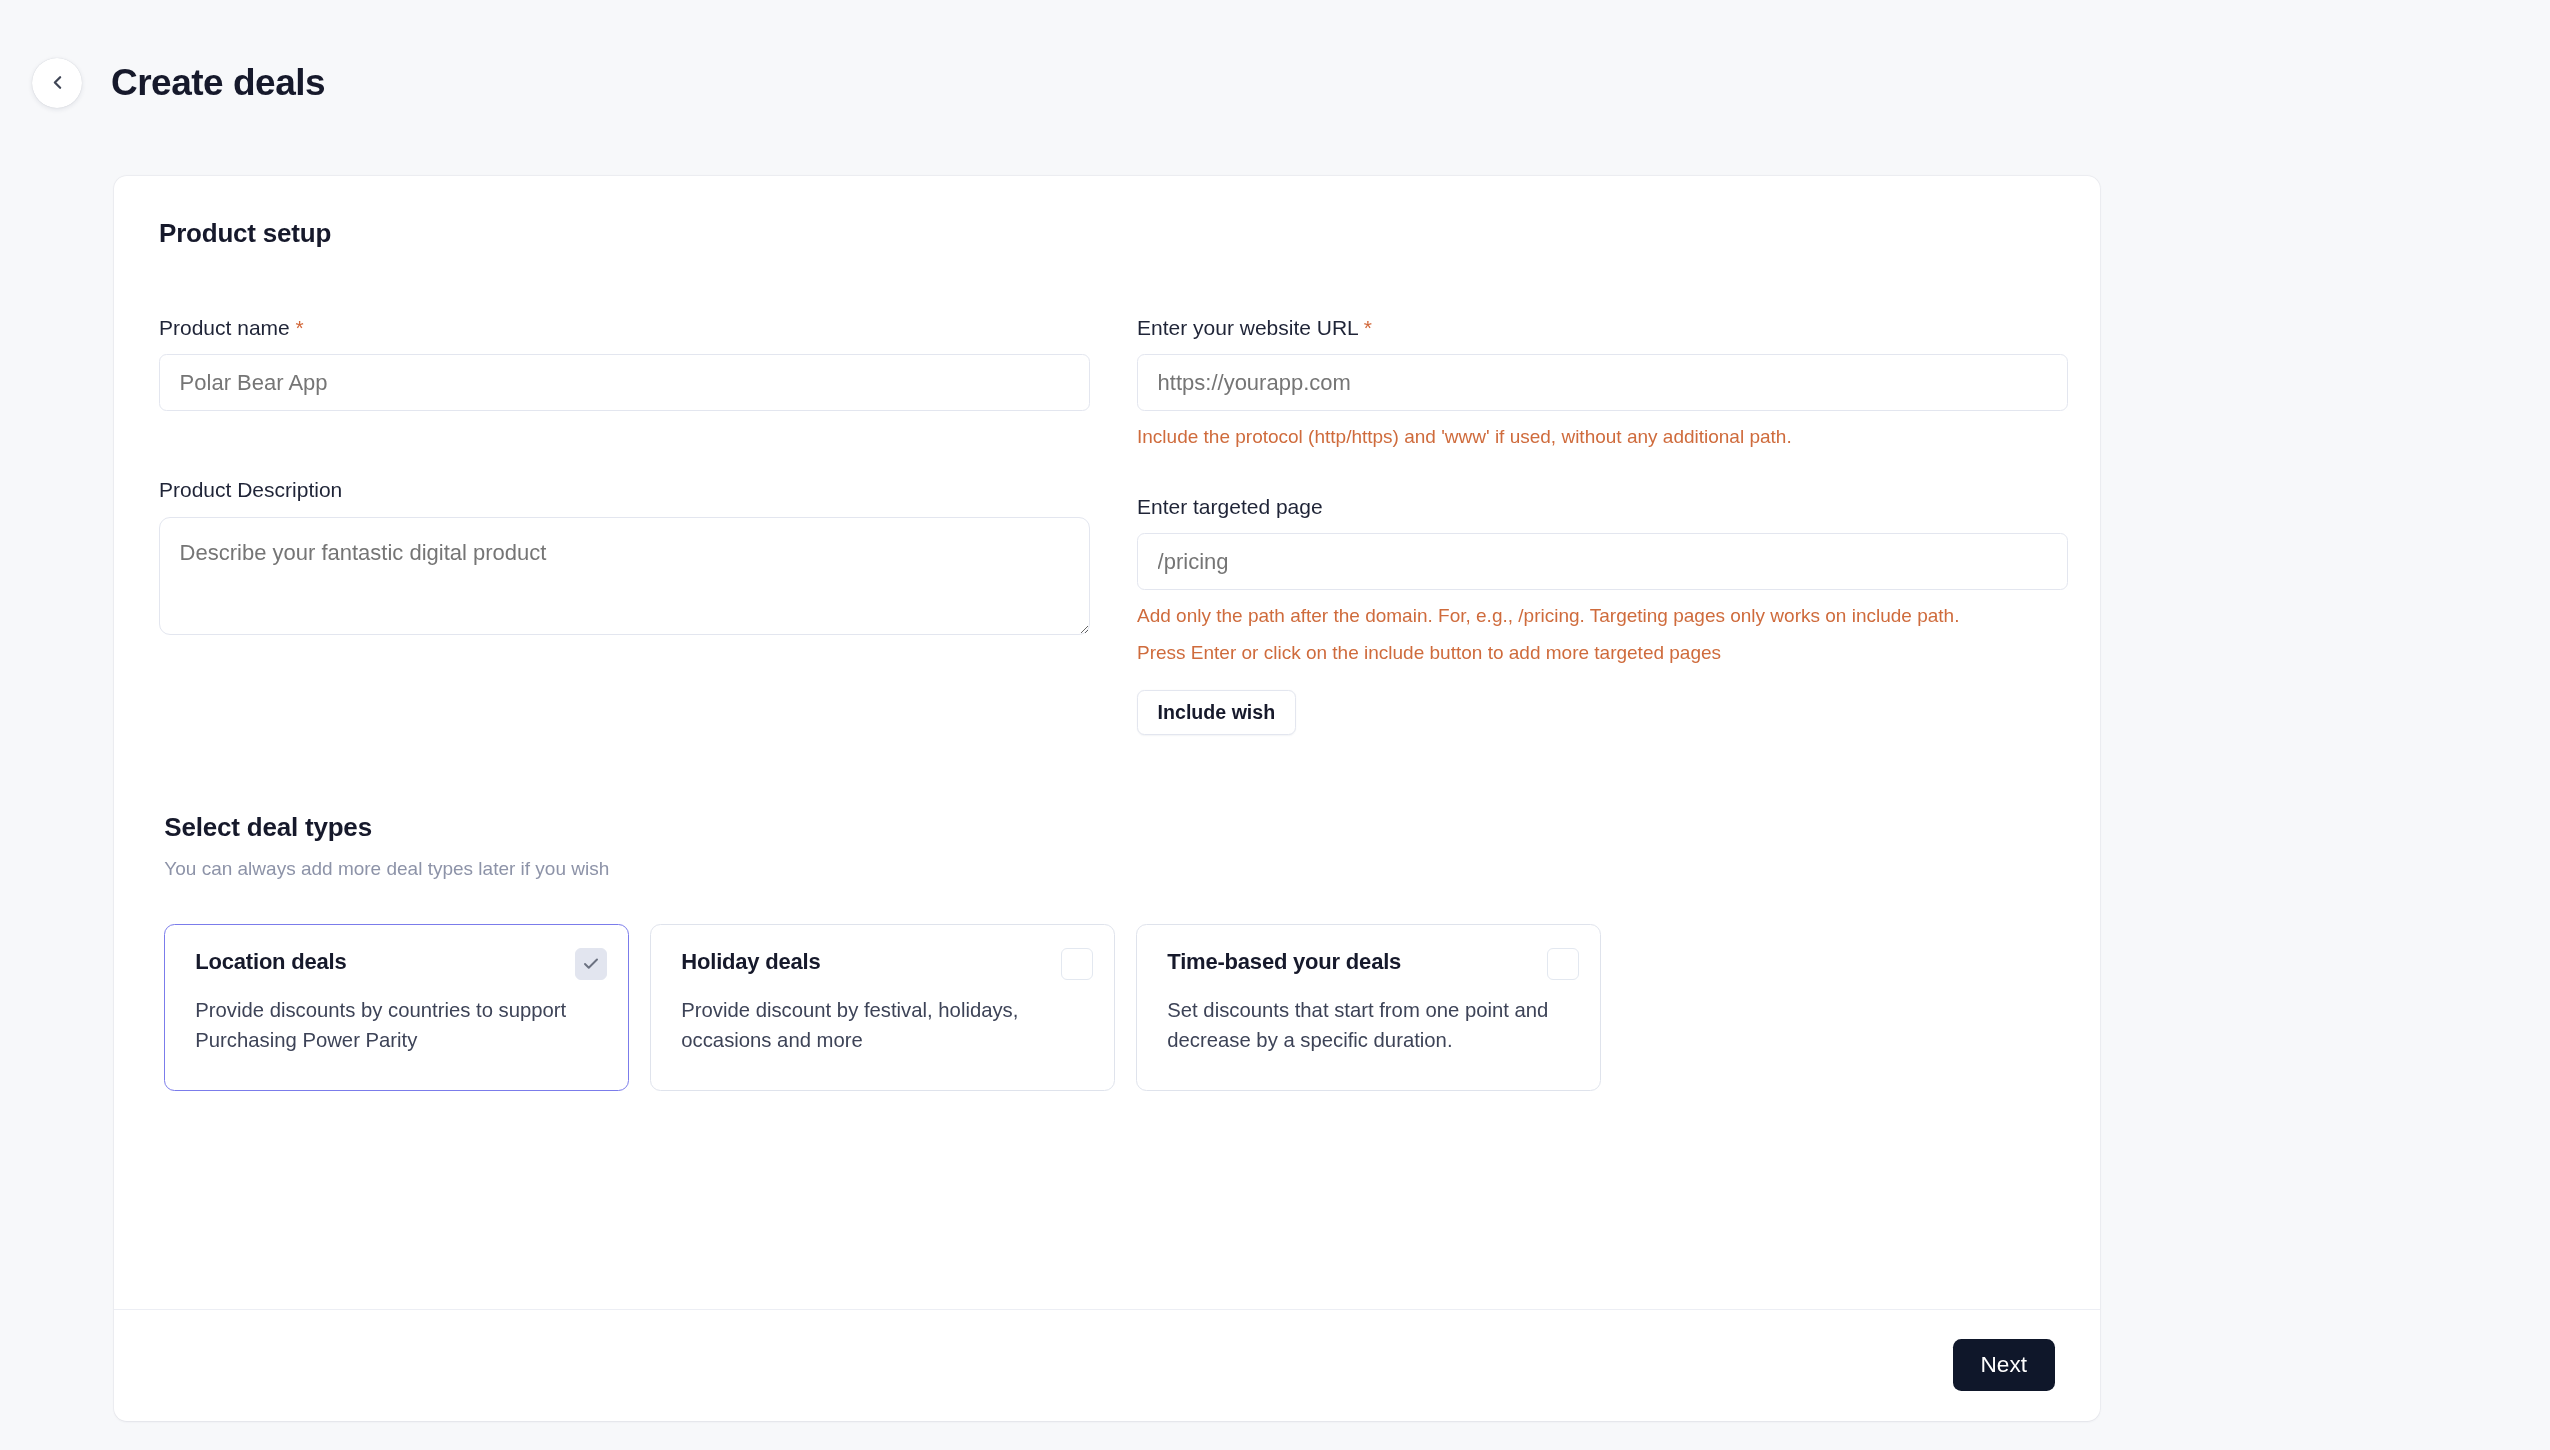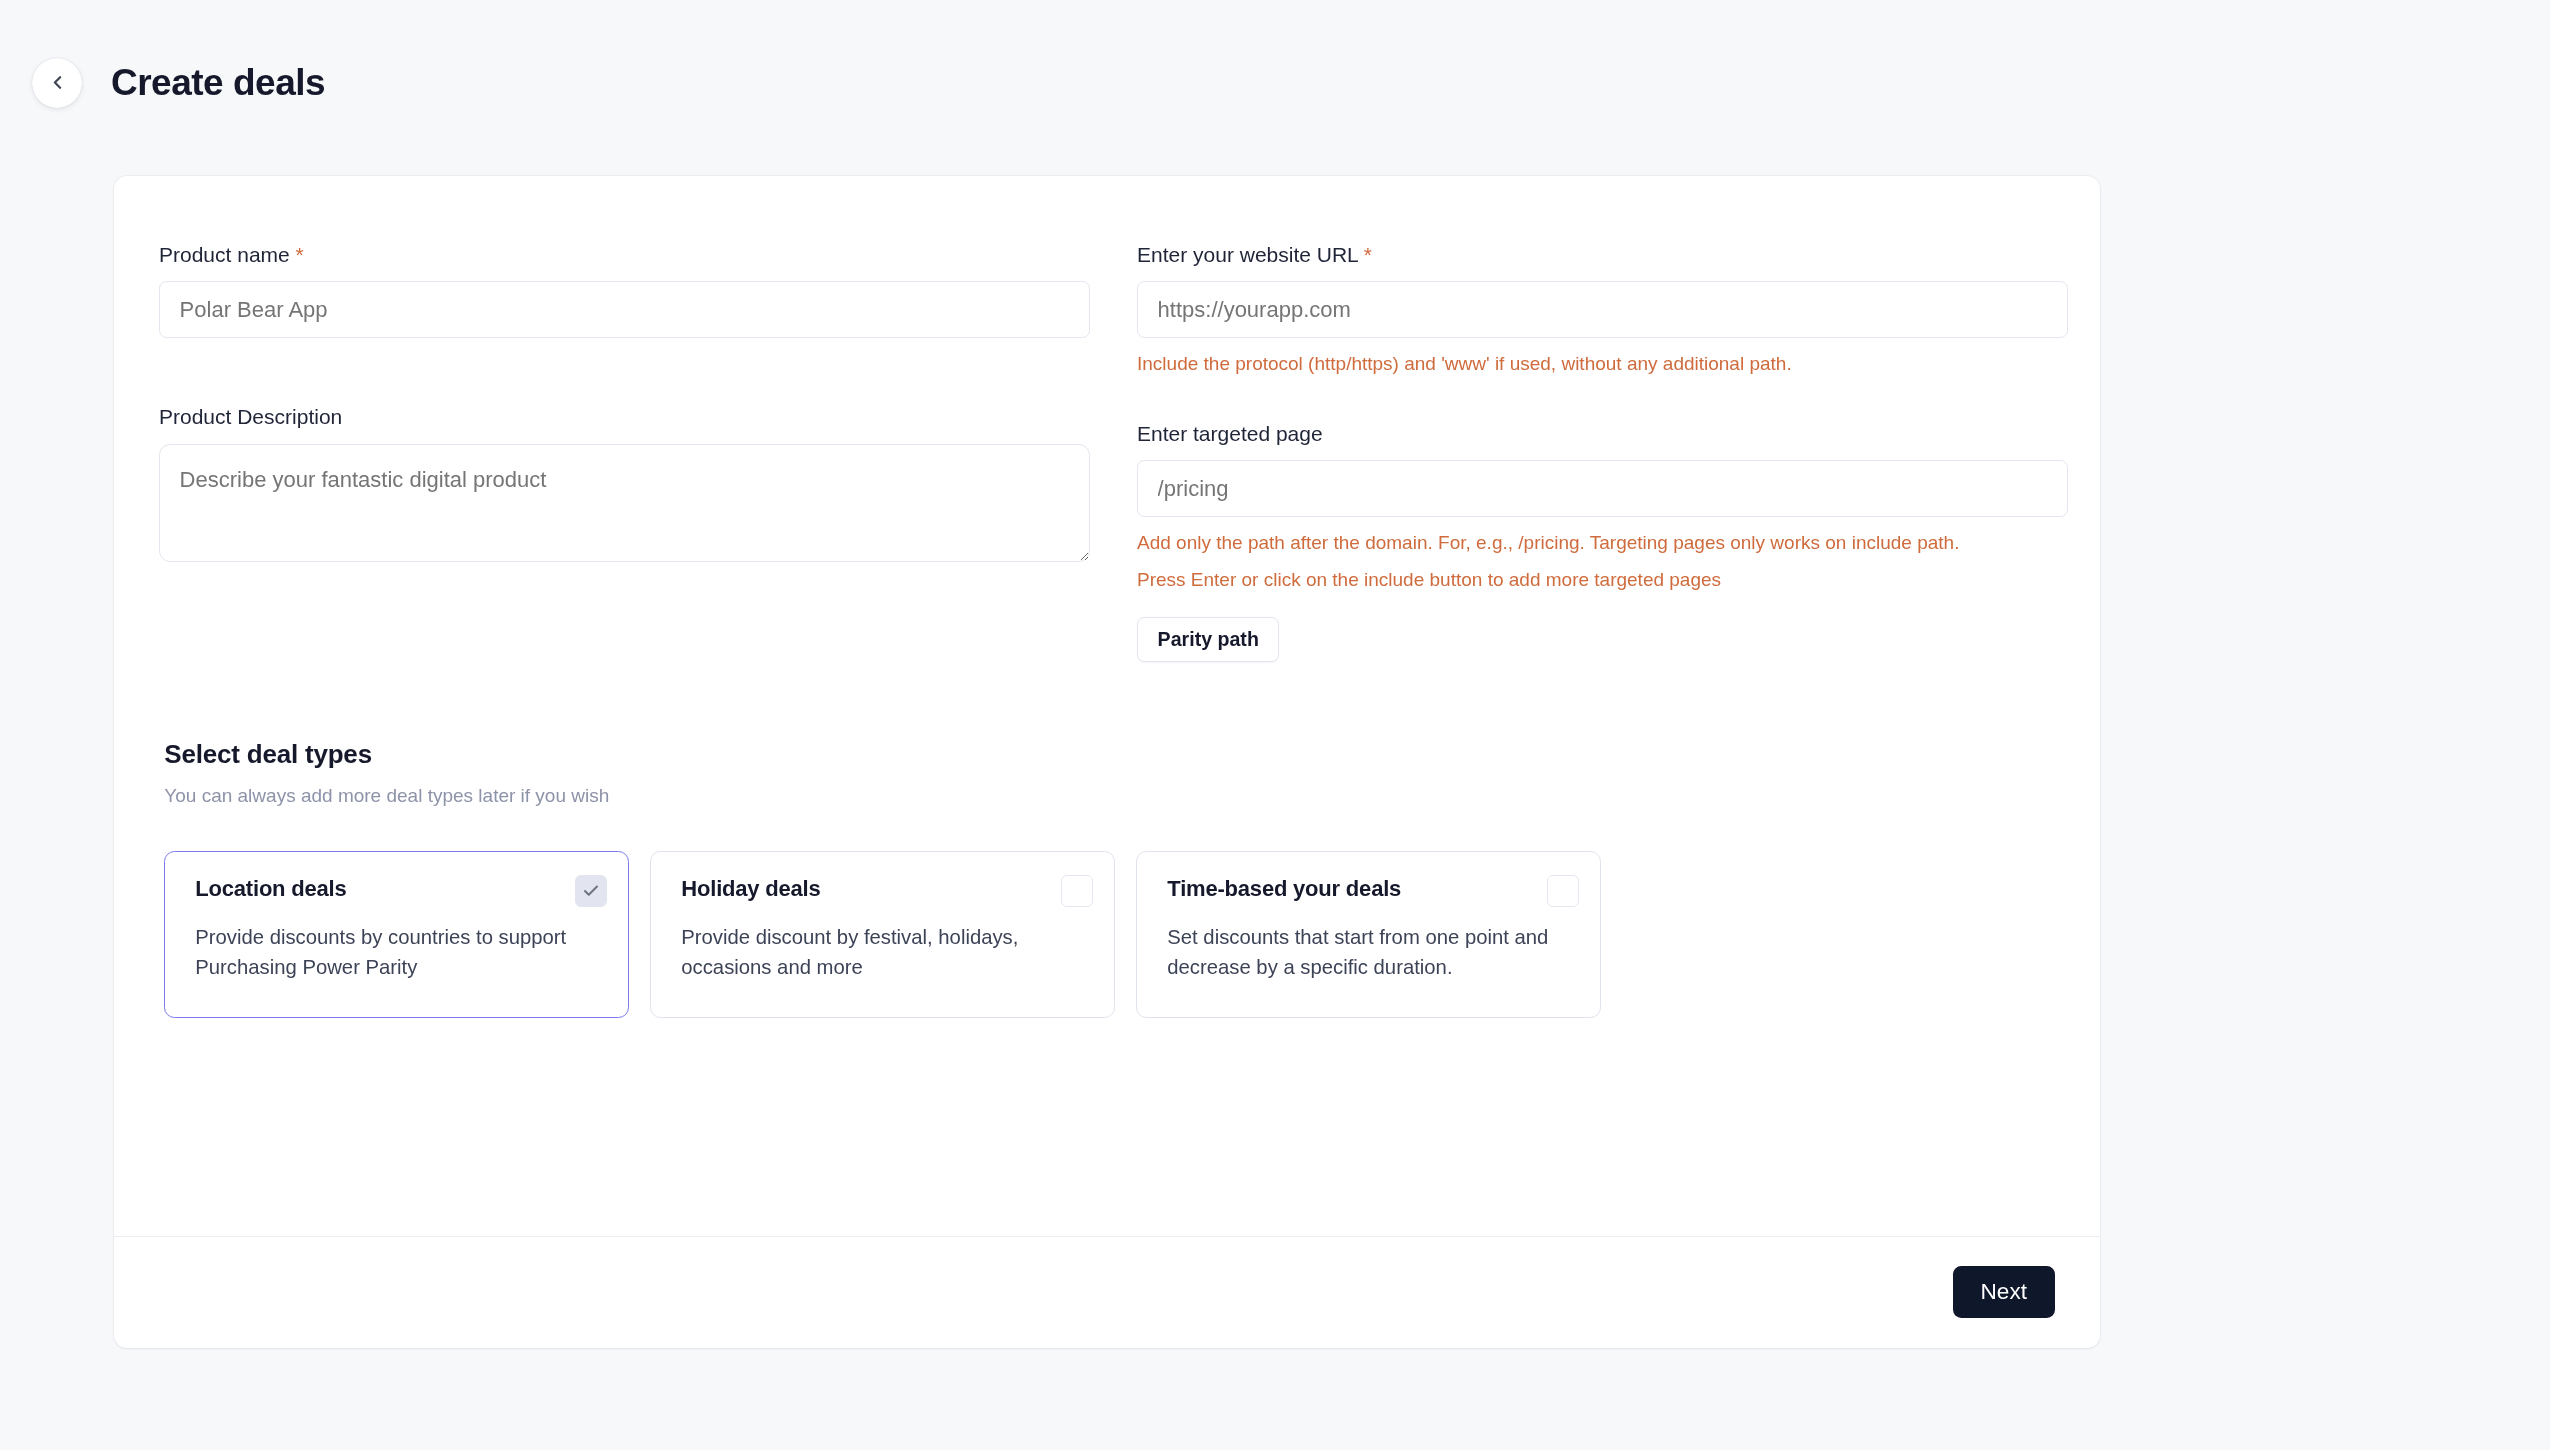--- a/index.html
+++ b/index.html
@@ -239,20 +239,21 @@
         <polyline points="15 18 9 12 15 6"></polyline>
       </svg>
     </span>
   </button>
   <h1 class="page-title">Create deals</h1>
 </div>
 
 <div class="card">
   <div class="card-body">
 
+    <div class="section-title">Product setup</div>
 
     <div class="cols">
 
       <div class="col">
 
         <div class="field">
           <label class="label"><span>Product name</span>
             <span class="req">*</span>
           </label>
           <input class="input" type="text" placeholder="Polar Bear App" style="">
@@ -276,21 +277,21 @@
           <div class="helper">Include the protocol (http/https) and 'www' if used, without any additional path.</div>
         </div>
 
         <div class="gap-26"></div>
 
         <div class="field">
           <label class="label">Enter targeted page</label>
           <input class="input" type="text" placeholder="/pricing" style="">
           <div class="helper">Add only the path after the domain. For, e.g., /pricing. Targeting pages only works on include path.</div>
           <div class="helper">Press Enter or click on the include button to add more targeted pages</div>
-          <button class="include-btn">Parity path</button>
+          <button class="include-btn">Include wish</button>
         </div>
       </div>
     </div>
 
     <div class="deals-section">
       <div class="deals-title">Select deal types</div>
       <div class="deals-sub">You can always add more deal types later if you wish</div>
 
       <div class="deal-cards">
 

